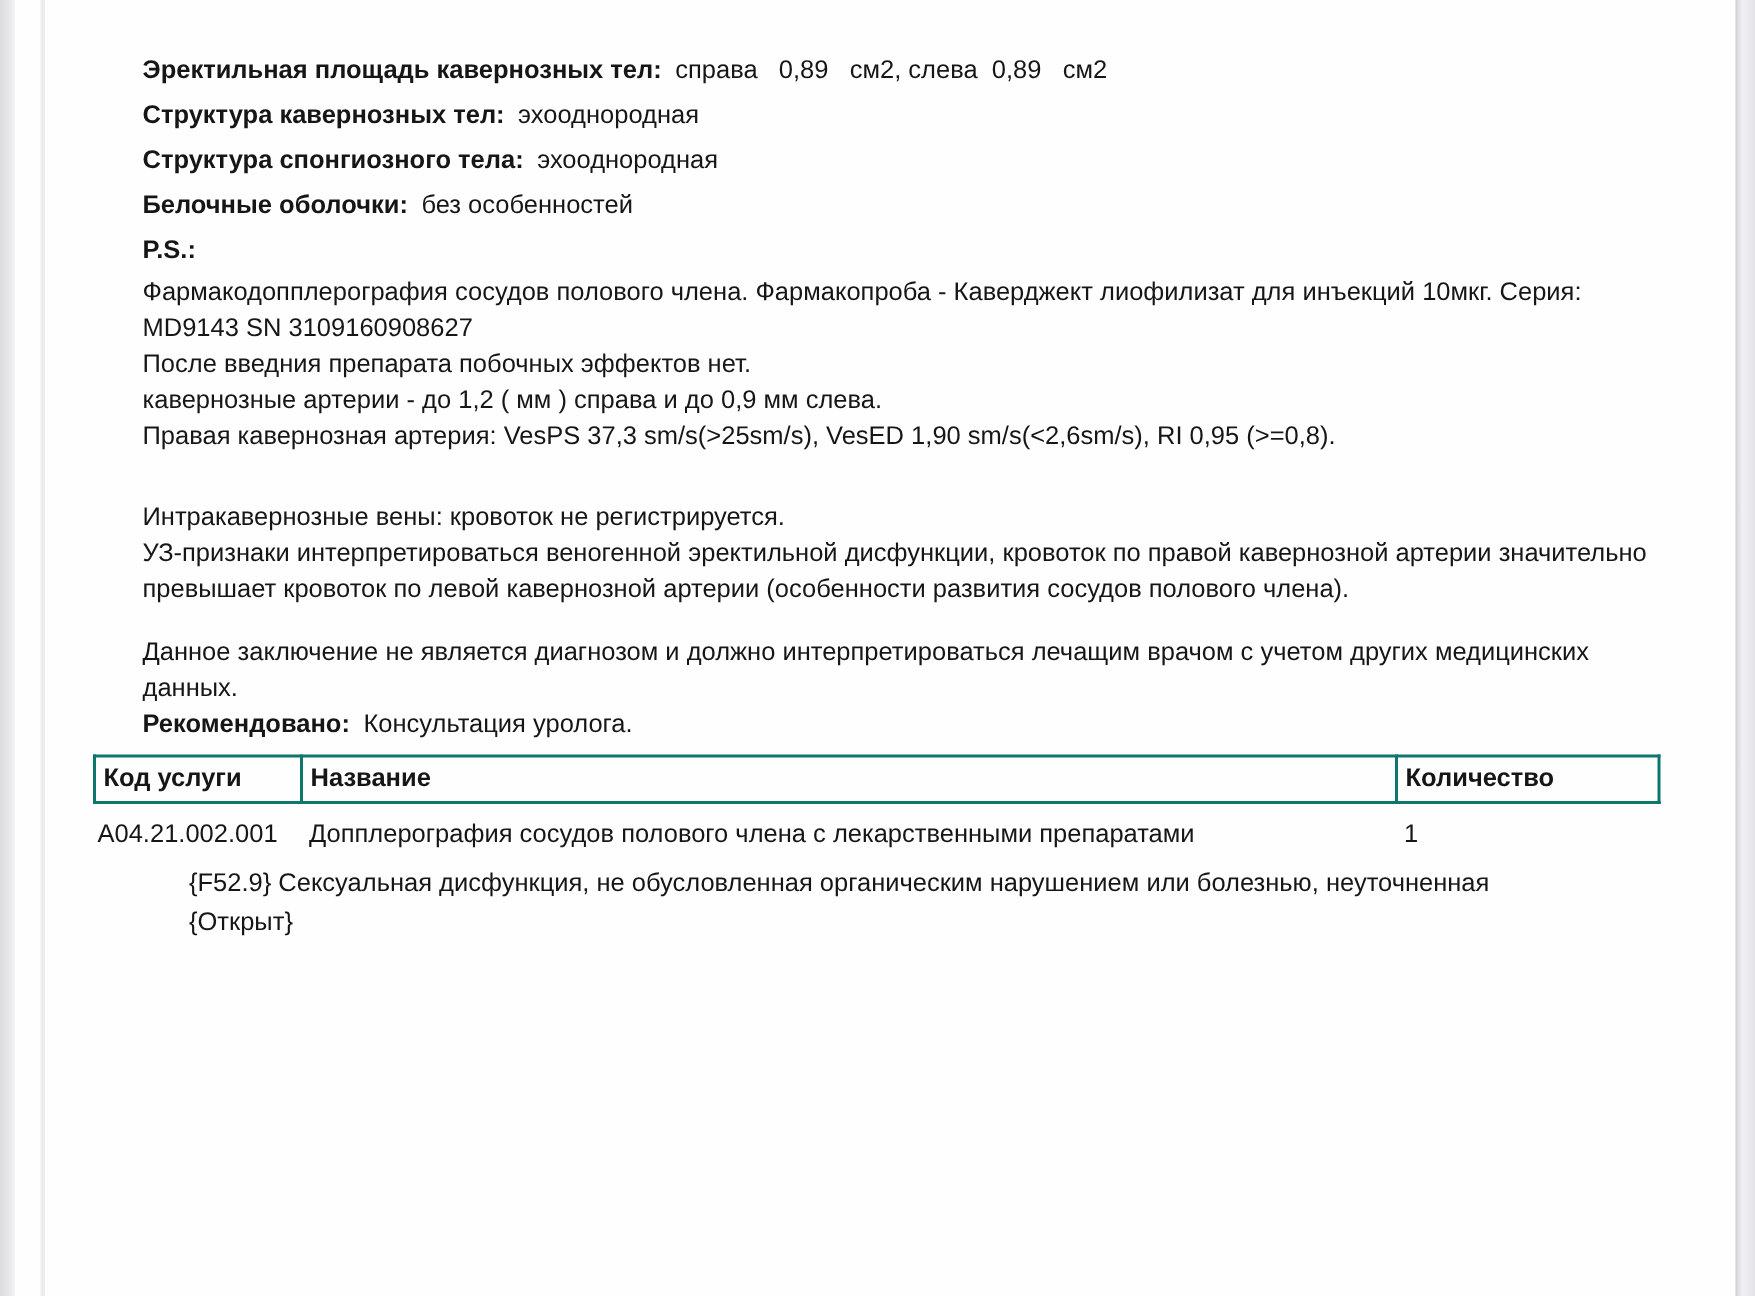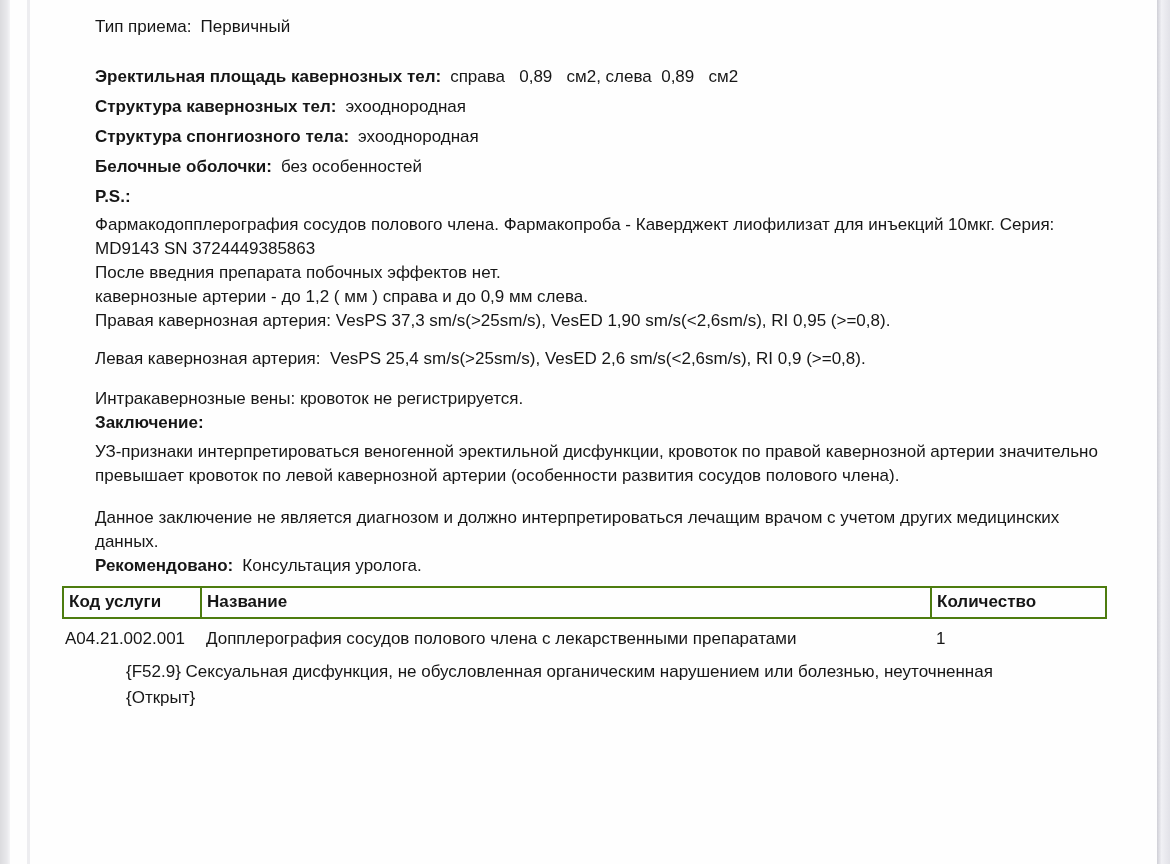--- a/index.html
+++ b/index.html
@@ -22,42 +22,39 @@
   .lbl.plain { font-weight:normal; }
   .val { white-space:pre-wrap; margin-left:9px; }
   .pline { white-space:pre-wrap; }
   .ps-label { margin-bottom:4px; }
   .concl-label { margin-bottom:5px; }
   .sp14{height:14px} .sp16{height:16px} .sp18{height:18px} .sp20{height:20px}
 
   .svc-block { margin-left:-33px; margin-top:8px; }
   table.svc { border-collapse:collapse; width:1043px; table-layout:fixed; }
   table.svc col.c1{width:138px} table.svc col.c2{width:730px} table.svc col.c3{width:175px}
-  .svc th { border:2px solid #4d7c0f; font-weight:bold; text-align:left;
+  .svc th { border:2px solid #0f766e; font-weight:bold; text-align:left;
             padding:1px 4px 2px 5px; font-size:17px; line-height:26px; }
   .svc td { border:none; padding:8px 4px 0 5px; font-size:17px; line-height:24px; }
   .svc td.code { padding-left:2px;margin-left:41px; }
 
   .diag-block { margin-left:-33px; margin-top:8px; }
   .diag-label { font-weight:bold; line-height:24px; }
   .diag-item { padding-left:64px; max-width:984px; white-space:pre-wrap; line-height:26px; }
 </style>
 </head>
 <body>
 
 <div class="page">
   <div class="edge-left"></div>
   <div class="edge-left-line"></div>
   <div class="edge-right"></div>
 
   <div class="content">
 
-    <div class="field">
-      <span class="lbl plain">Тип приема:</span><span class="val">Первичный</span>
-    </div>
 
 
 
     <div class="sp20"></div>
 
     <div class="field">
       <span class="lbl">Эректильная площадь кавернозных тел:</span><span class="val">справа   0,89   см2, слева  0,89   см2</span>
     </div>
 
     <div class="field">
@@ -68,34 +65,32 @@
       <span class="lbl">Структура спонгиозного тела:</span><span class="val">эхооднородная</span>
     </div>
 
     <div class="field">
       <span class="lbl">Белочные оболочки:</span><span class="val">без особенностей</span>
     </div>
 
 
     <div class="pline lbl ps-label">P.S.:</div>
 
-    <div class="pline">Фармакодопплерография сосудов полового члена. Фармакопроба - Каверджект лиофилизат для инъекций 10мкг. Серия: MD9143 SN 3724449385863</div>
+    <div class="pline">Фармакодопплерография сосудов полового члена. Фармакопроба - Каверджект лиофилизат для инъекций 10мкг. Серия: MD9143 SN 3109160908627</div>
     <div class="pline">После введния препарата побочных эффектов нет.</div>
     <div class="pline">кавернозные артерии - до 1,2 ( мм ) справа и до 0,9 мм слева.</div>
     <div class="pline">Правая кавернозная артерия: VesPS 37,3 sm/s(&gt;25sm/s), VesED 1,90 sm/s(&lt;2,6sm/s), RI 0,95 (&gt;=0,8).</div>
 
     <div class="sp14"></div>
 
-    <div class="pline">Левая кавернозная артерия:  VesPS 25,4 sm/s(&gt;25sm/s), VesED 2,6 sm/s(&lt;2,6sm/s), RI 0,9 (&gt;=0,8).</div>
 
     <div class="sp16"></div>
 
     <div class="pline">Интракавернозные вены: кровоток не регистрируется.</div>
 
-    <div class="pline lbl concl-label">Заключение:</div>
     <div class="pline">УЗ-признаки интерпретироваться веногенной эректильной дисфункции, кровоток по правой кавернозной артерии значительно превышает кровоток по левой кавернозной артерии (особенности развития сосудов полового члена).</div>
 
     <div class="sp18"></div>
 
     <div class="pline">Данное заключение не является диагнозом и должно интерпретироваться лечащим врачом с учетом других медицинских данных.</div>
 
     <div>
       <span class="lbl">Рекомендовано:</span><span class="val">Консультация уролога.</span>
     </div>
 

